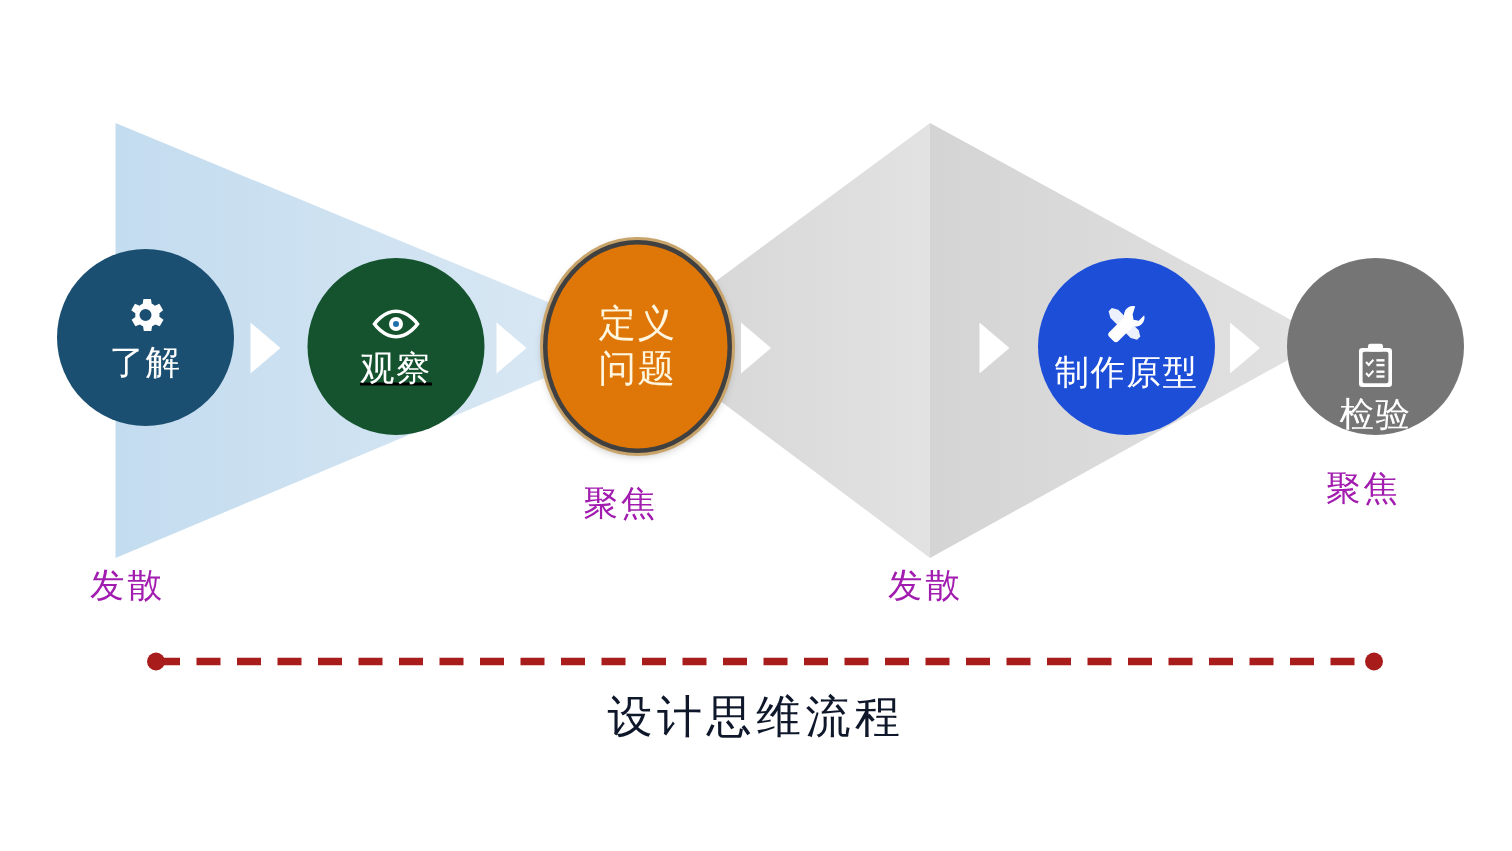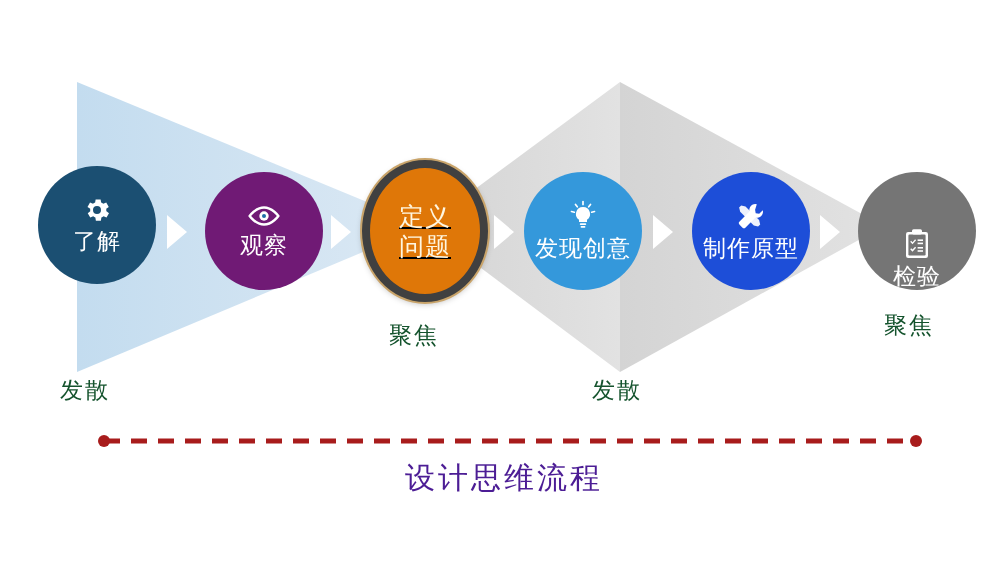--- a/index.html
+++ b/index.html
@@ -56,54 +56,54 @@
   .node .node-label {
     color: #ffffff;
     font-size: 23px;
     line-height: 1.12;
     text-align: center;
     letter-spacing: 1px;
     white-space: pre-line;
   }
 
   .node-understand { left: 38px;  top: 166px; width: 118px; height: 118px; background: #1b4f72; }
-  .node-observe    { left: 205px; top: 172px; width: 118px; height: 118px; background: #701a75; }
+  .node-observe    { left: 205px; top: 172px; width: 118px; height: 118px; background: #14532d; text-decoration: underline; }
   .node-define     { left: 362px; top: 160px; width: 126px; height: 142px;
                      background: #df7708;
-                     border: 8px solid #404040;
-                     box-shadow: 0 0 0 2px #c9a46a, 0 2px 6px rgba(0,0,0,0.25); text-decoration: underline; }
+                     border: 3px solid #404040;
+                     box-shadow: 0 0 0 2px #c9a46a, 0 2px 6px rgba(0,0,0,0.25); }
   .node-define .node-label { font-size: 25px; line-height: 1.2; }
   .node-ideate     { left: 524px; top: 172px; width: 118px; height: 118px; background: #3498db; }
   .node-prototype  { left: 692px; top: 172px; width: 118px; height: 118px; background: #1d4ed8; font-family: Liberation Serif, serif; }
   .node-test       { left: 858px; top: 172px; width: 118px; height: 118px; background: #757575; justify-content: flex-end; }
 
   .node-define .node-label { color: #fff6e0; }
 
   
   .caption {
     position: absolute;
     font-size: 23px;
-    color: #14532d;
+    color: #a21caf;
     letter-spacing: 2px;
     white-space: nowrap;
   }
   .cap-diverge-1 { left: 60px;  top: 375px; }
   .cap-converge-1{ left: 389px; top: 320px; }
   .cap-diverge-2 { left: 592px; top: 375px; }
   .cap-converge-2{ left: 884px; top: 310px; }
 
   
   .rule-wrap { position: absolute; left: 0; top: 428px; width: 1008px; height: 26px; }
   .footer-title {
     position: absolute;
     left: 0; top: 458px;
     width: 1008px;
     text-align: center;
     font-size: 30px;
-    color: #4c1d95;
+    color: #0f172a;
     letter-spacing: 3px;
   }
 </style>
 </head>
 <body>
 
 <div id="stage">
 
   <svg class="diamond-layer" viewBox="0 0 1008 567" width="1008" height="567">
     <defs>
@@ -145,37 +145,20 @@
       </svg>
     </span>
     <span class="node-label">观察</span>
   </div>
 
   <div class="node node-define">
     <span class="node-label">定义
 问题</span>
   </div>
 
-  <div class="node node-ideate">
-    <span class="icon">
-      <svg width="32" height="32" viewBox="0 0 32 32" fill="#ffffff">
-        <g stroke="#ffffff" stroke-width="1.7" stroke-linecap="round">
-          <line x1="16" y1="1.5" x2="16" y2="4.5"></line>
-          <line x1="8.5" y1="4.5" x2="10.3" y2="6.8"></line>
-          <line x1="23.5" y1="4.5" x2="21.7" y2="6.8"></line>
-          <line x1="4.5" y1="11.5" x2="7.3" y2="12.2"></line>
-          <line x1="27.5" y1="11.5" x2="24.7" y2="12.2"></line>
-        </g>
-        <path d="M16 7a7 7 0 0 0-4 12.8V22h8v-2.2A7 7 0 0 0 16 7z"></path>
-        <rect x="12.8" y="23.2" width="6.4" height="1.8" rx="0.8"></rect>
-        <rect x="13.6" y="26" width="4.8" height="1.8" rx="0.8"></rect>
-      </svg>
-    </span>
-    <span class="node-label">发现创意</span>
-  </div>
 
   <div class="node node-prototype">
     <span class="icon">
       <svg width="32" height="32" viewBox="0 0 32 32" fill="#ffffff">
         <path d="M21.8 4.2a6 6 0 0 0-7.3 7.3L4.6 21.4a2.3 2.3 0 0 0 0 3.3l2.7 2.7a2.3 2.3 0 0 0 3.3 0l9.9-9.9a6 6 0 0 0 7.3-7.3l-3.6 3.6-3.5-.6-.6-3.5z"></path>
         <path d="M6.2 5.4l4.3 1.1 13.6 13.6 1.1 4.3-2.1 2.1-4.3-1.1L5.2 11.8 4.1 7.5z" fill="#ffffff" opacity="0.92"></path>
       </svg>
     </span>
     <span class="node-label">制作原型</span>
   </div>

